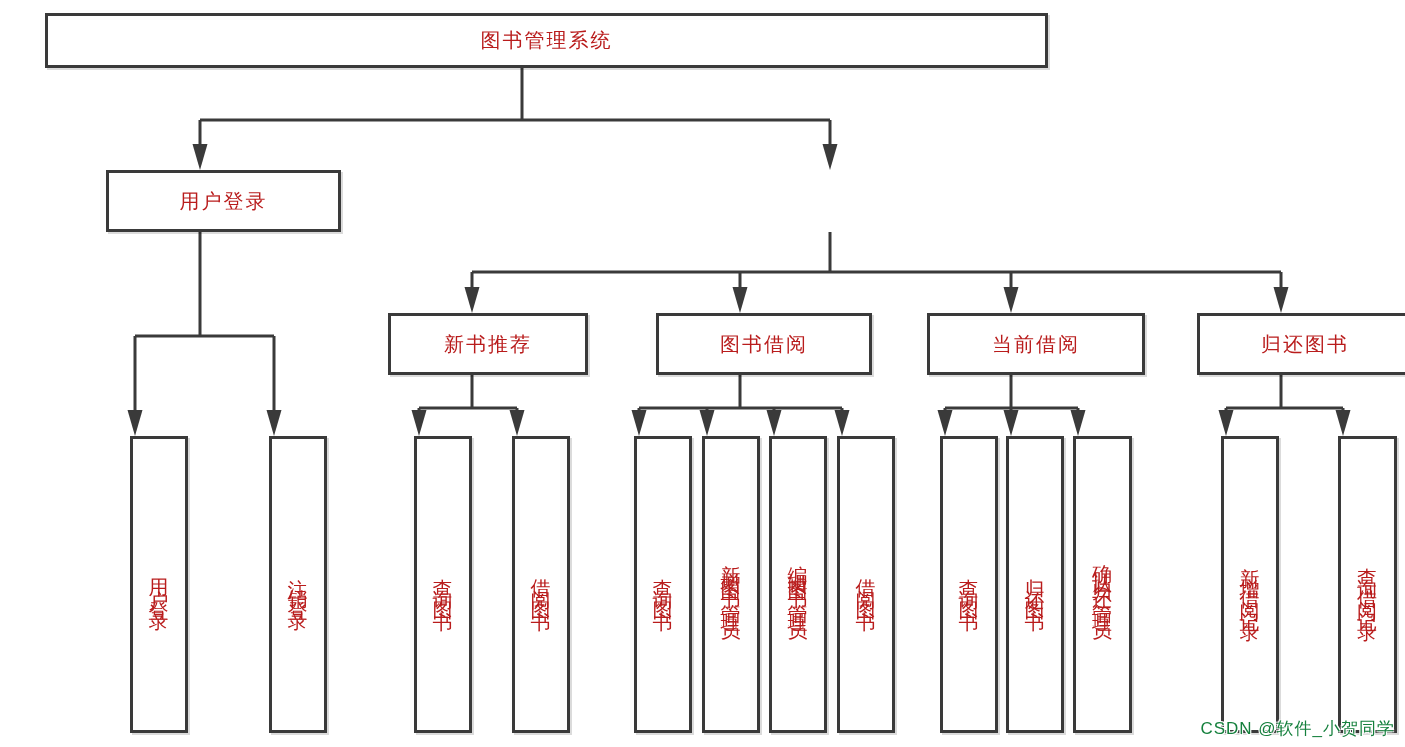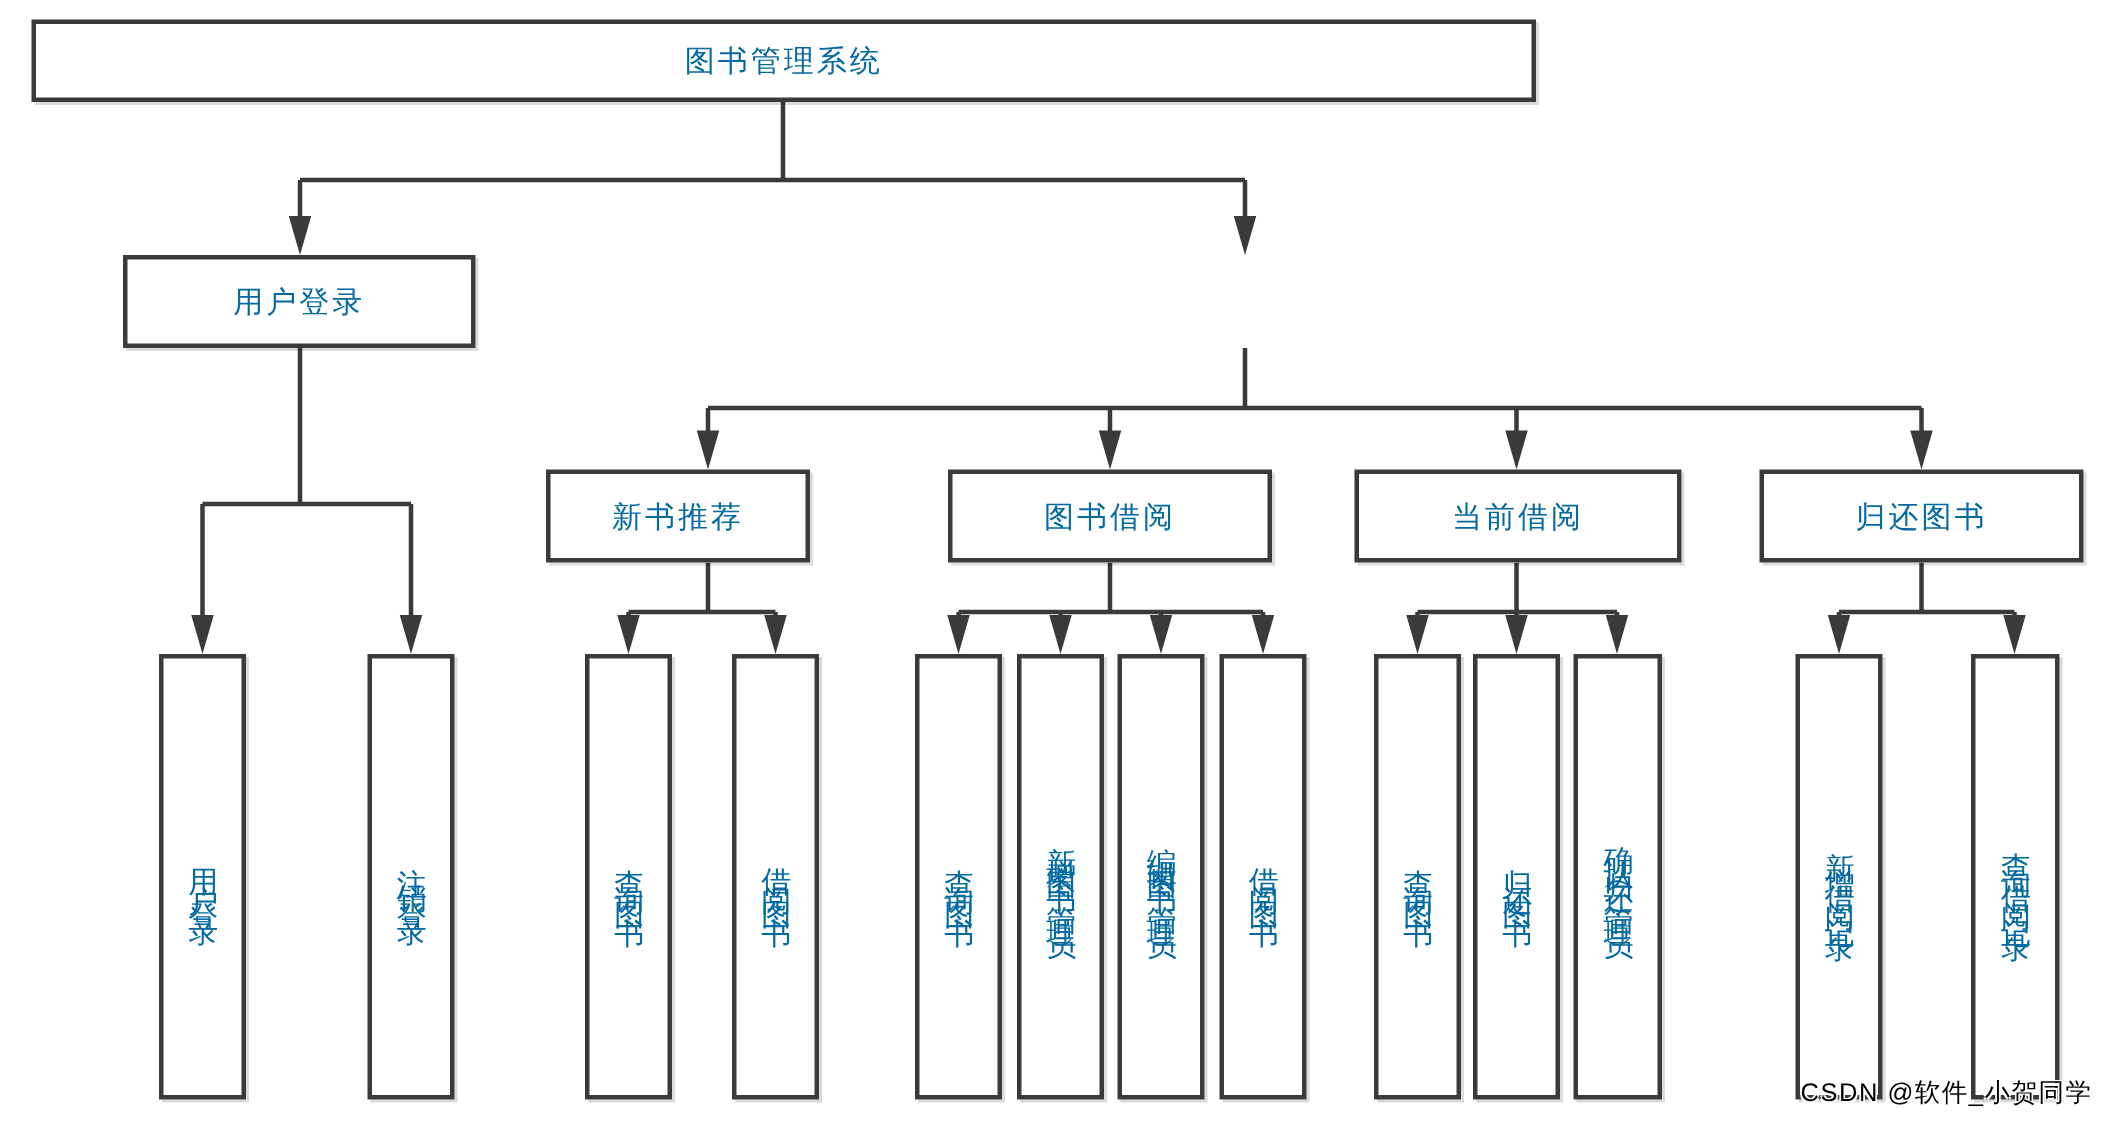--- a/index.html
+++ b/index.html
@@ -27,21 +27,22 @@
   }
   .box {
     position: absolute;
     box-sizing: border-box;
     background: #ffffff;
     border: 3px solid #3a3a3a;
     box-shadow: 2px 2px 0 rgba(0,0,0,0.14);
     display: flex;
     align-items: center;
     justify-content: center;
-    color: #0369a1;
+    color: #b91c1c;
+    margin-left: 24px;
   }
   .h-label {
     font-size: 20px;
     letter-spacing: 2px;
     white-space: nowrap;
   }
   .leaf .v-label {
     writing-mode: vertical-rl;
     text-orientation: mixed;
     font-size: 20px;
@@ -51,21 +52,21 @@
   }
   .leaf.leaf--long .v-label {
     letter-spacing: 8px;
   }
   #watermark {
     position: absolute;
     right: 10px;
     top: 717px;
     font-size: 17px;
     letter-spacing: 1px;
-    color: #000000;
+    color: #15803d;
     text-shadow: 1px 1px 0 #ffffff, -1px -1px 0 #ffffff, 1px -1px 0 #ffffff, -1px 1px 0 #ffffff;
     z-index: 5;
     white-space: nowrap;
   }
 </style>
 </head>
 <body>
 
 <div id="stage">
 
@@ -106,21 +107,21 @@
   </svg>
 
   <div class="box" style="left:21px;top:13px;width:1003px;height:55px">
     <span class="h-label">图书管理系统</span>
   </div>
 
   <div class="box" style="left:82px;top:170px;width:235px;height:62px">
     <span class="h-label">用户登录</span>
   </div>
 
-  <div class="box" style="left:364px;top:313px;width:176px;height:62px">
+  <div class="box" style="left:364px;top:313px;width:200px;height:62px">
     <span class="h-label">新书推荐</span>
   </div>
   <div class="box" style="left:632px;top:313px;width:216px;height:62px">
     <span class="h-label">图书借阅</span>
   </div>
   <div class="box" style="left:903px;top:313px;width:218px;height:62px">
     <span class="h-label">当前借阅</span>
   </div>
   <div class="box" style="left:1173px;top:313px;width:216px;height:62px">
     <span class="h-label">归还图书</span>

